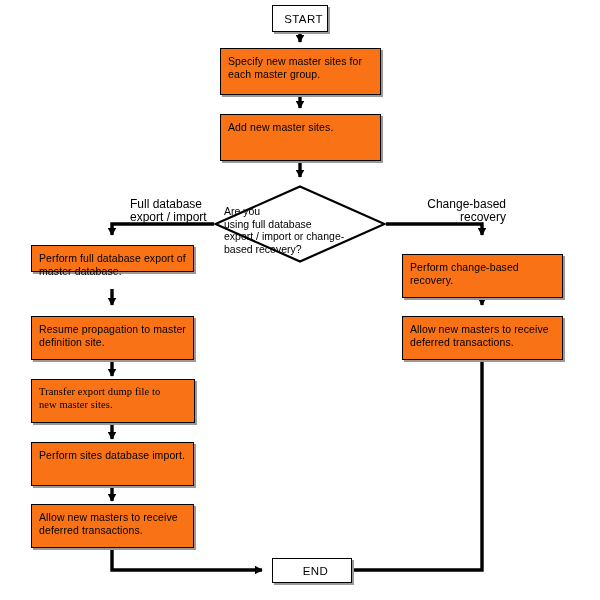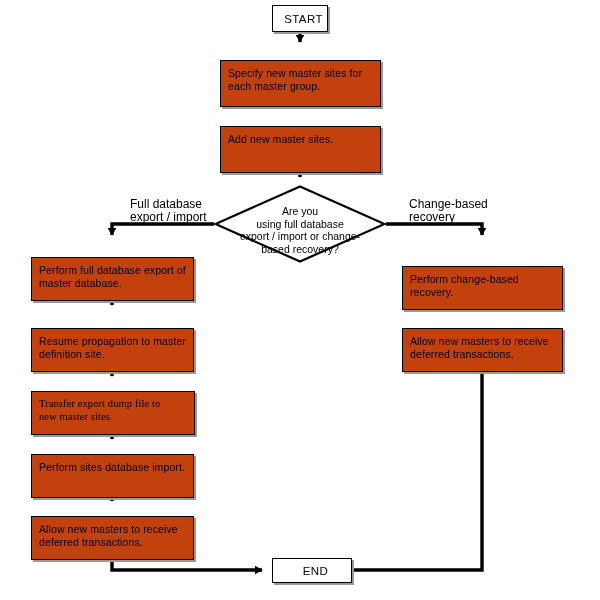--- a/index.html
+++ b/index.html
@@ -24,24 +24,23 @@
     position: absolute;
     left: 0;
     top: 0;
     width: 600px;
     height: 600px;
   }
   .node {
     position: absolute;
     box-sizing: border-box;
     border: 1.6px solid #000000;
-    background: #c2410c;
+    background: #f97316;
     box-shadow: 2px 2px 0 0 #999999;
     z-index: 3;
-    margin-top: 12px;
   }
   .node .node-text {
     position: absolute;
     left: 7px;
     right: 5px;
     top: 6px;
     font-size: 10.5px;
     line-height: 12.5px;
     text-align: left;
     white-space: pre-line;
@@ -68,35 +67,34 @@
   .diamond-wrap svg {
     position: absolute;
     left: 0;
     top: 0;
   }
   .diamond-text {
     position: absolute;
     left: 10px;
     right: 10px;
     top: 20px;
-    text-align: center;
     font-size: 10.5px;
     line-height: 12.5px;
     white-space: pre-line;
     z-index: 4;
   }
   .branch-label {
     position: absolute;
     font-size: 12px;
     line-height: 12.5px;
     white-space: pre-line;
     z-index: 4;
   }
   .branch-label.left-branch { text-align: left; }
-  .branch-label.right-branch { text-align: left; margin-left: 13px; }
+  .branch-label.right-branch { text-align: right; }
 </style>
 </head>
 <body>
 
 <div id="chart-root">
 
   <svg class="connector-layer" viewBox="0 0 600 600">
     <defs>
       <marker id="arrow-down" markerWidth="9" markerHeight="9" refX="4.5" refY="7.4" orient="0" markerUnits="userSpaceOnUse">
         <polygon points="0,0 9,0 4.5,8.2" fill="#000000"></polygon>
@@ -155,21 +153,21 @@
 using full database
 export / import or change-
 based recovery?</div>
   </div>
 
   <div class="branch-label left-branch" style="left:130px; top:198px; width:96px;">Full database
 export / import</div>
   <div class="branch-label right-branch" style="left:396px; top:198px; width:110px;">Change-based
 recovery</div>
 
-  <div class="node" style="left:31px; top:245px; width:163px; height:44px;padding-left:8px;">
+  <div class="node" style="left:31px; top:245px; width:163px; height:27px;padding-left:8px;">
     <div class="node-text">Perform full database export of
 master database.</div>
   </div>
 
   <div class="node" style="left:31px; top:316px; width:163px; height:44px;">
     <div class="node-text">Resume propagation to master
 definition site.</div>
   </div>
 
   <div class="node" style="left:31px; top:379px; width:164px; height:44px;font-family:Liberation Serif, serif;">

